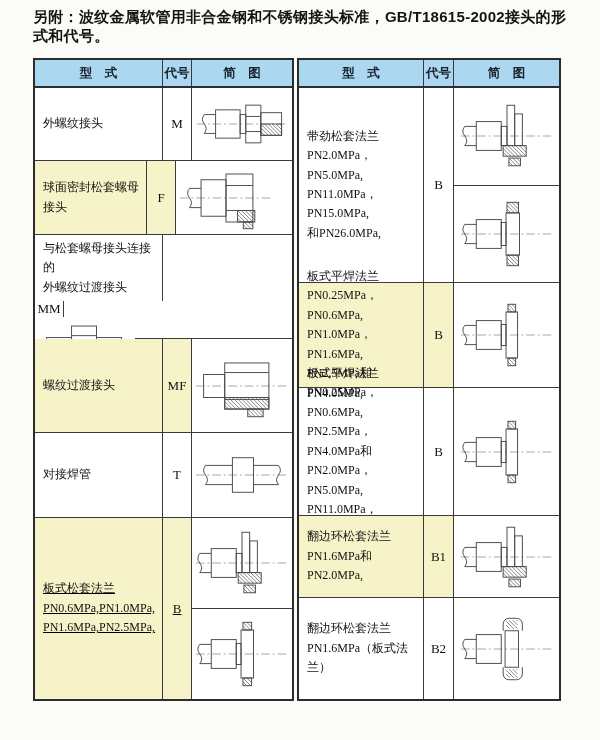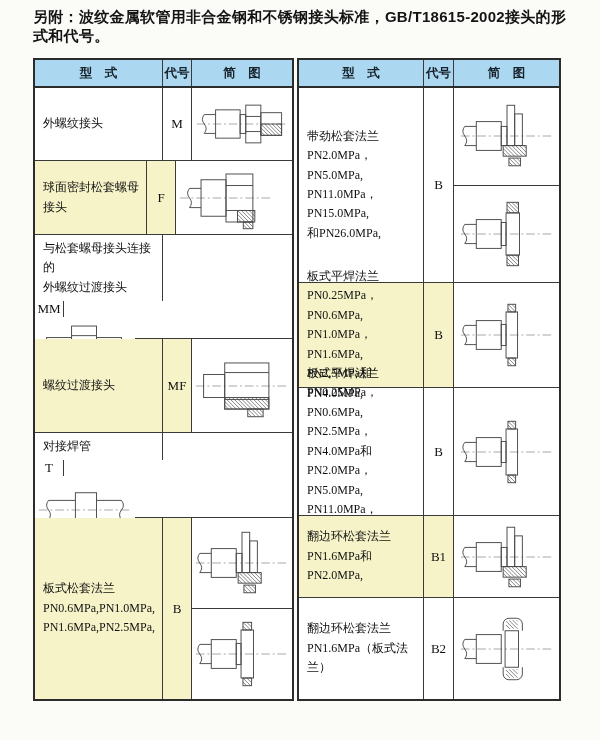--- a/index.html
+++ b/index.html
@@ -154,21 +154,21 @@
               <path d="M32 21L78 21" stroke="#4a4a4a" stroke-width="1" fill="none"></path>
               <path d="M32 49L78 49" stroke="#4a4a4a" stroke-width="1" fill="none"></path>
               <rect x="32" y="47" width="46" height="12" stroke="#4a4a4a" stroke-width="1" fill="none"></rect>
               <path d="M32 55L36 59M32 51L40 59M32 47L44 59M36 47L48 59M40 47L52 59M44 47L56 59M48 47L60 59M52 47L64 59M56 47L68 59M60 47L72 59M64 47L76 59M68 47L78 57M72 47L78 53M76 47L78 49" stroke="#4a4a4a" stroke-width="0.7" fill="none"></path>
               <rect x="56" y="59" width="16" height="8" stroke="#4a4a4a" stroke-width="1" fill="none"></rect>
               <path d="M56 63L60 67M56 59L64 67M60 59L68 67M64 59L72 67M68 59L72 63" stroke="#4a4a4a" stroke-width="0.7" fill="none"></path>
             </svg>
           </div>
         </div>
       </div>
-      <div class="row" style="height: 85px; flex-direction: column;">
+      <div class="row" style="height: 85px;">
         <div class="ctype" style="width: 128px;">
           <div>对接焊管</div>
         </div>
         <div class="ccode" style="width: 29px;">
           <span>T</span>
         </div>
         <div class="cdiag" style="width: 100px;">
           <div class="dsub">
             <svg viewBox="0 0 100 70" width="96" height="68" preserveAspectRatio="xMidYMid meet">
               <path d="M2 35H98" stroke="#8f8f8f" stroke-width="0.8" fill="none" stroke-dasharray="9 3 2 3"></path>
@@ -176,21 +176,21 @@
               <path d="M12 25L40 25" stroke="#4a4a4a" stroke-width="1" fill="none"></path>
               <path d="M12 45L40 45" stroke="#4a4a4a" stroke-width="1" fill="none"></path>
               <rect x="40" y="17" width="22" height="36" stroke="#4a4a4a" stroke-width="1" fill="none"></rect>
               <path d="M62 25L88 25" stroke="#4a4a4a" stroke-width="1" fill="none"></path>
               <path d="M62 45L88 45" stroke="#4a4a4a" stroke-width="1" fill="none"></path>
               <path d="M88 25 q4 5 0 10 q-4 5 0 10" stroke="#4a4a4a" stroke-width="1" fill="none"></path>
             </svg>
           </div>
         </div>
       </div>
-      <div class="row" style="height: 182px;">
+      <div class="row" style="height: 182px; text-decoration: underline;">
         <div class="ctype hl" style="width: 128px;">
           <div>板式松套法兰</div>
           <div>PN0.6MPa,PN1.0MPa,</div>
           <div>PN1.6MPa,PN2.5MPa,</div>
         </div>
         <div class="ccode hl" style="width: 29px;">
           <span>B</span>
         </div>
         <div class="cdiag" style="width: 100px;">
           <div class="dsub">

